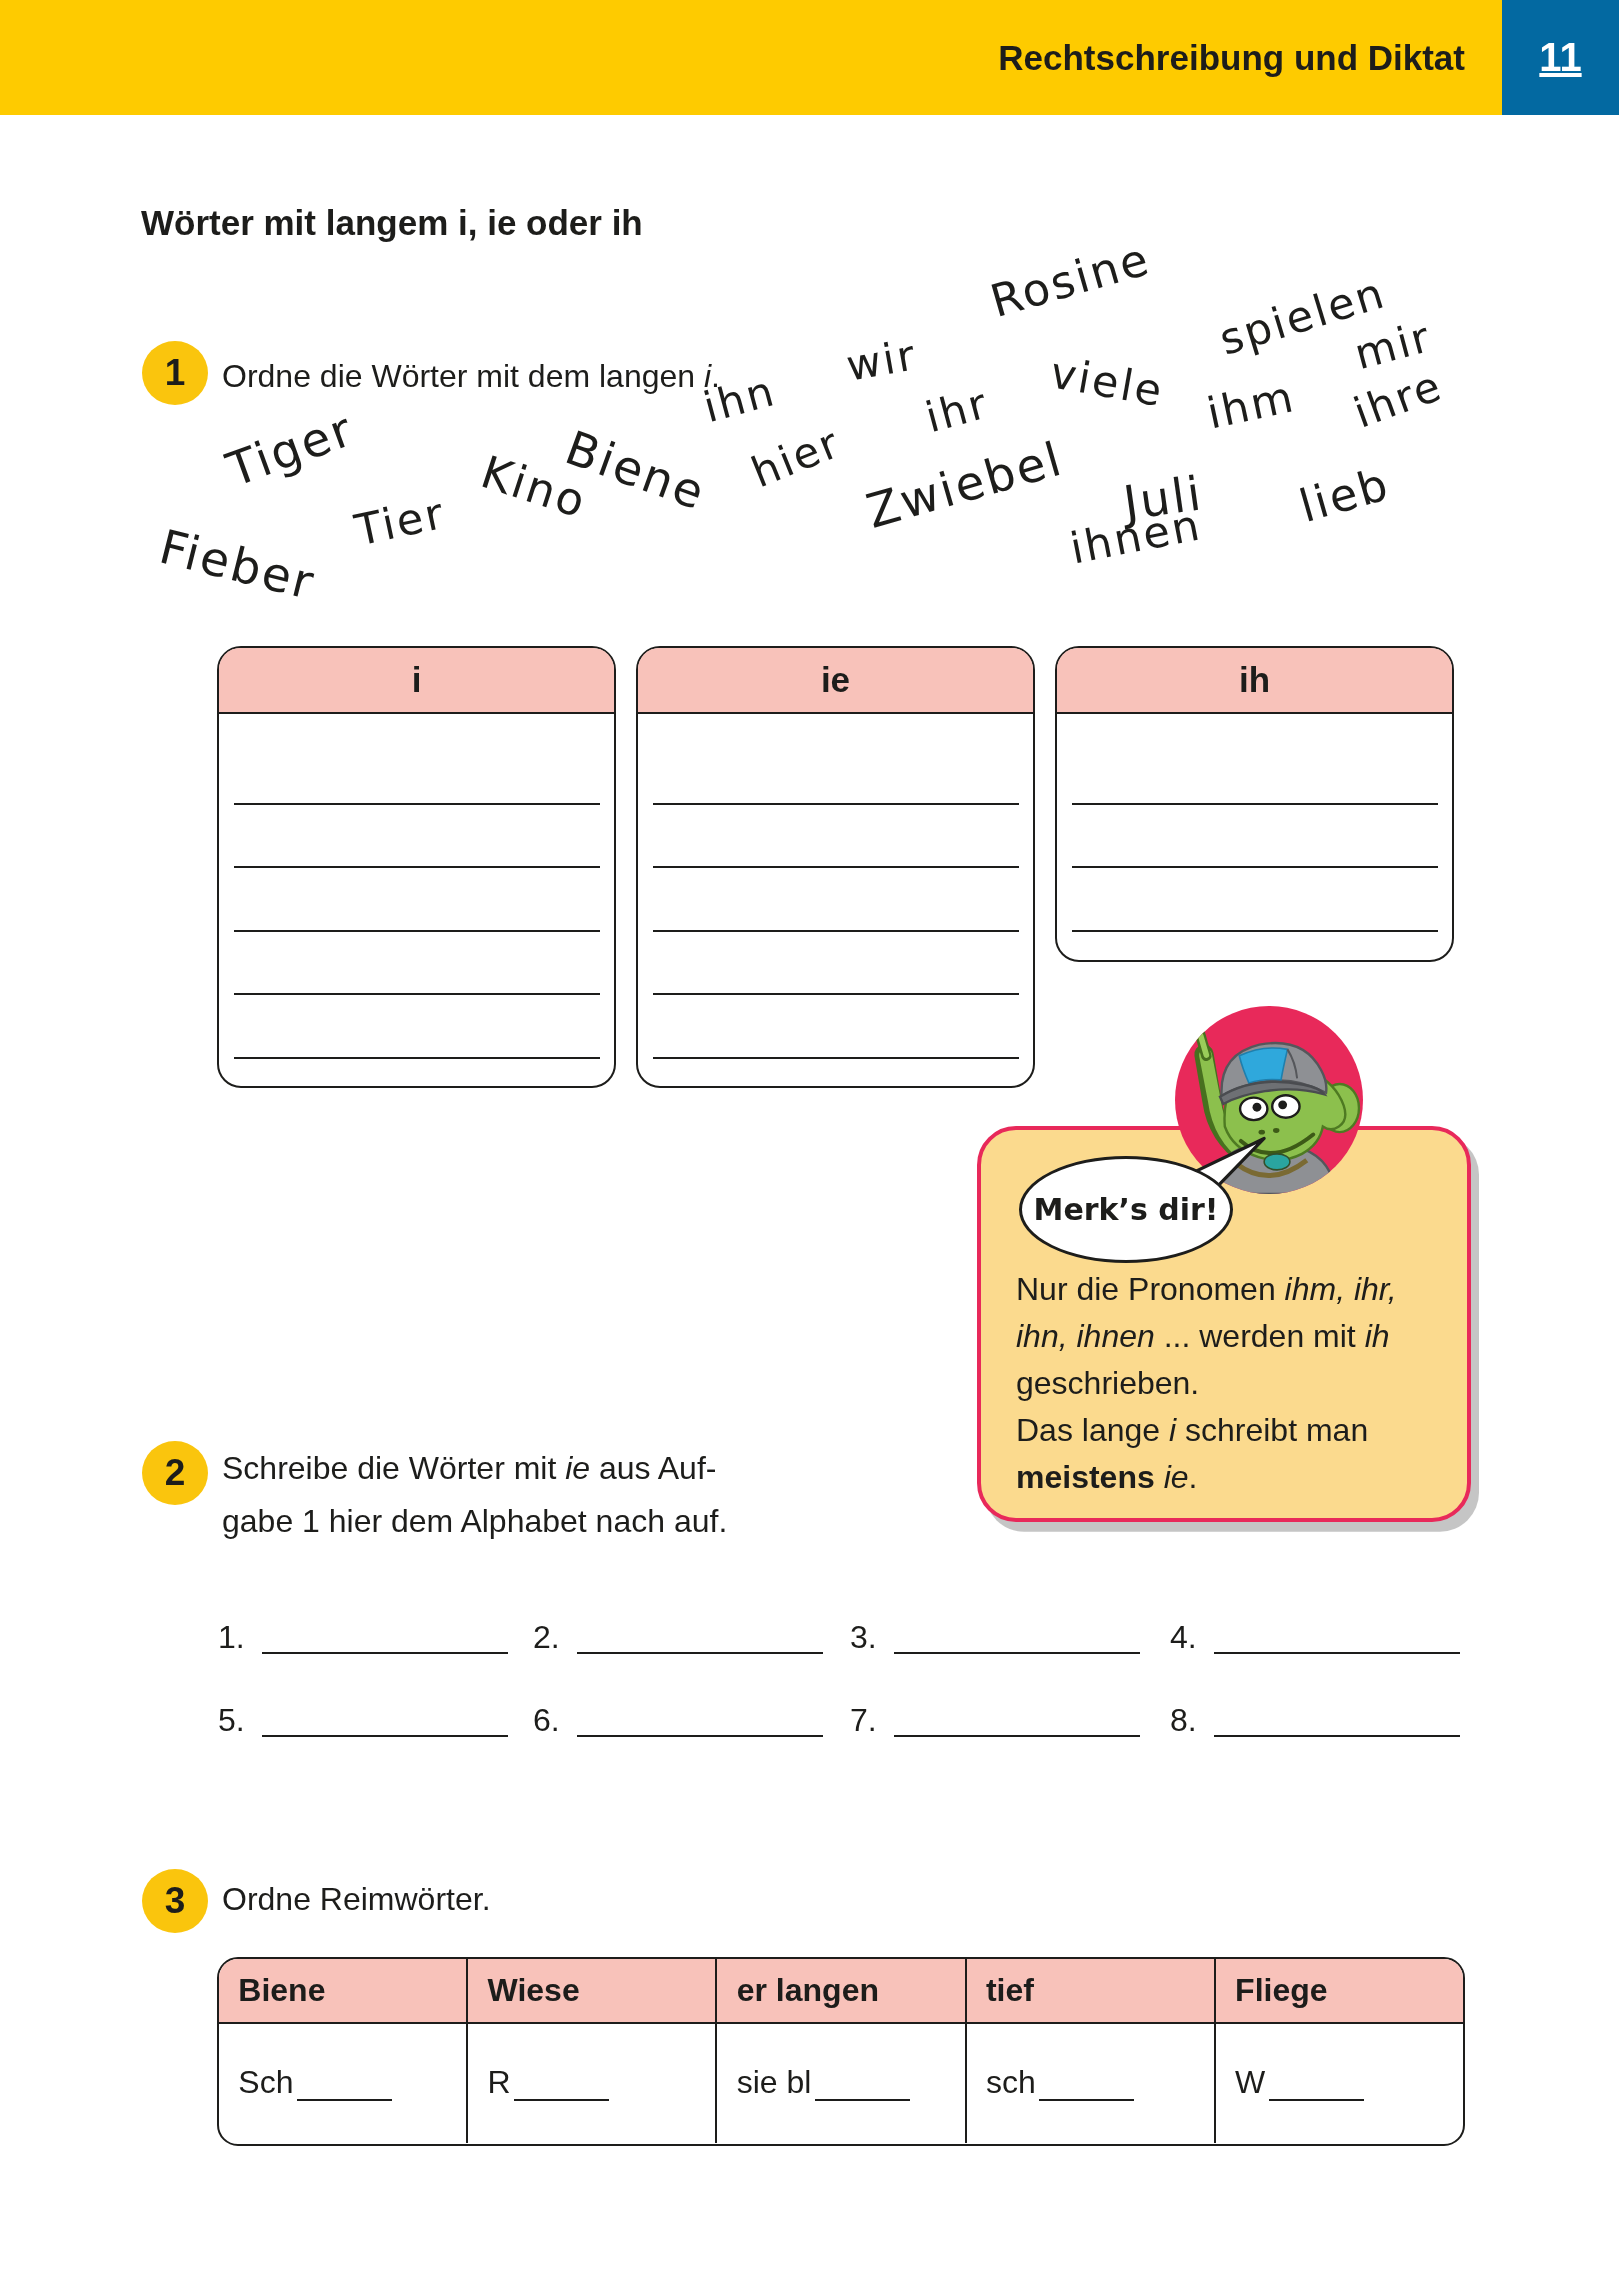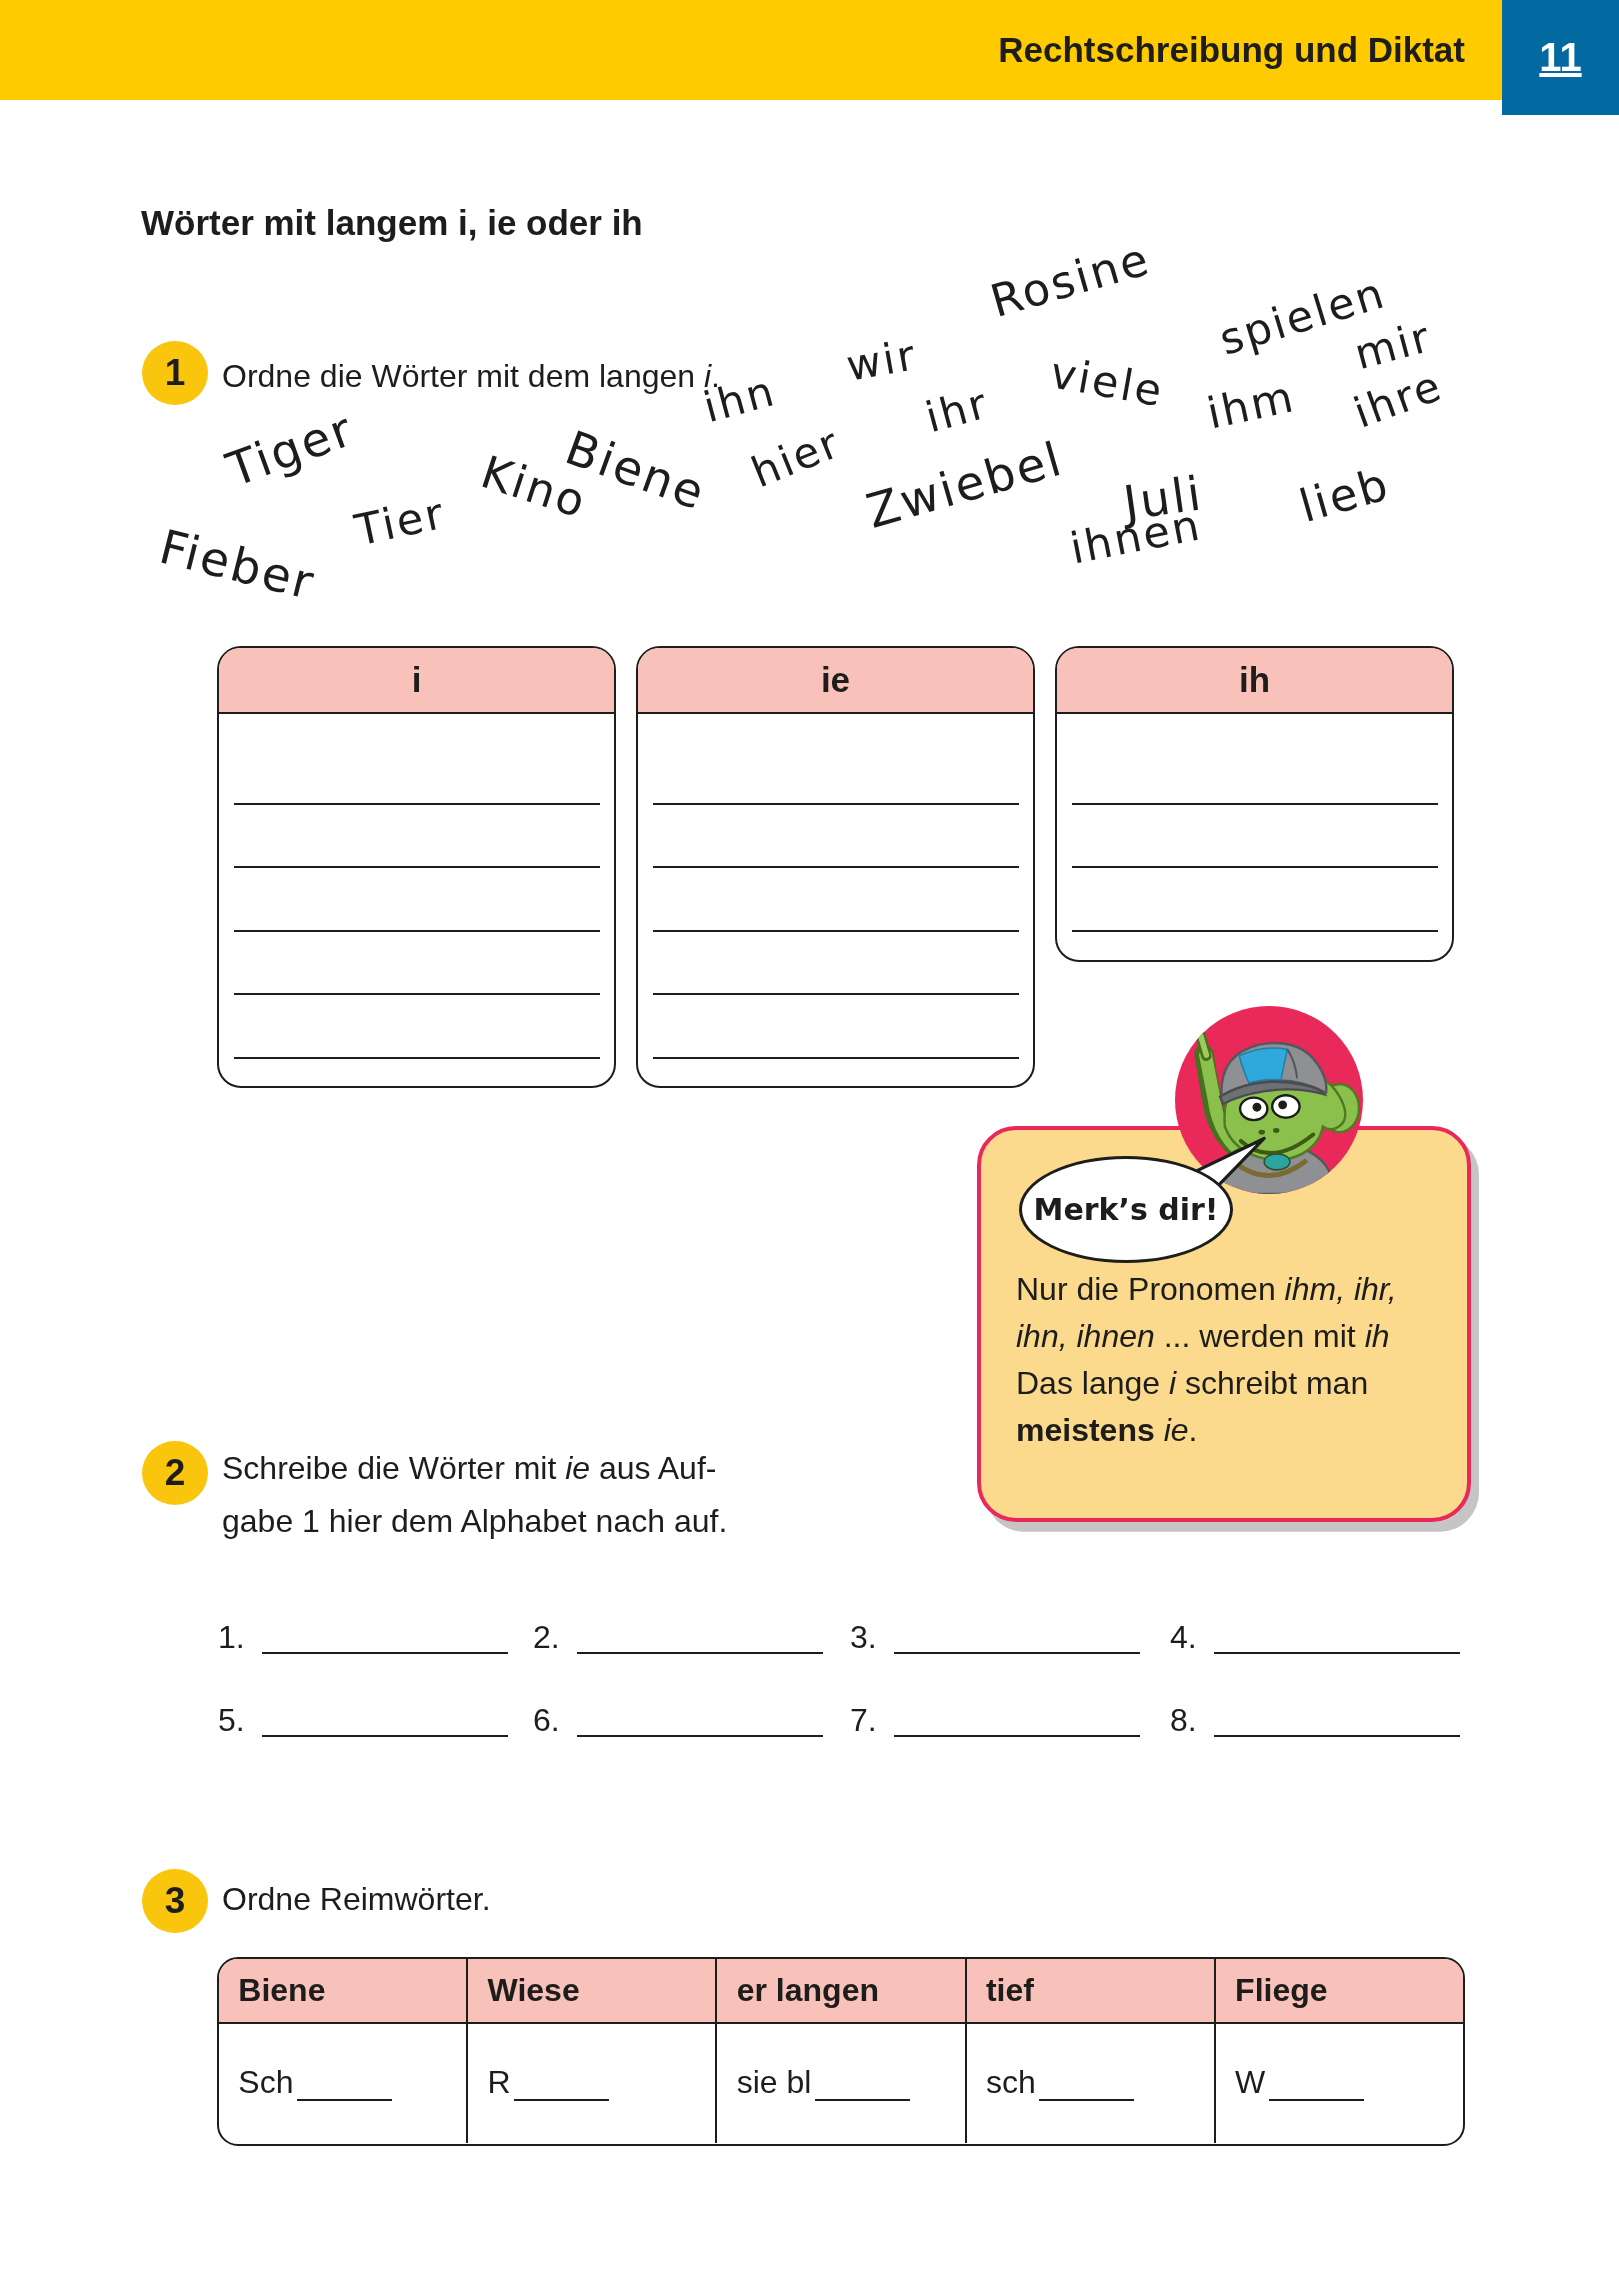--- a/index.html
+++ b/index.html
@@ -2,21 +2,21 @@
 <html lang="de" style="font-size:13px"><head>
 <meta charset="utf-8">
 <style>
   html,body{margin:0;padding:0;background:#ffffff;}
   .page{
     position:relative;width:1619px;height:2284px;background:#ffffff;
     font-family:"Liberation Sans",sans-serif;color:#1D1D1B;overflow:hidden;
   }
   
   .topbar{
-    position:absolute;left:0;top:0;width:1502px;height:100px;background:#FECB00;
+    position:absolute;left:0;top:0;width:1502px;height:115px;background:#FECB00;
     display:flex;align-items:center;justify-content:flex-end;
     padding-right:37px;box-sizing:border-box;font-weight:bold;font-size:35px;
   }
   .pagenum{
     position:absolute;left:1502px;top:0;width:117px;height:115px;background:#0369a1;
     color:#ffffff;display:flex;align-items:center;justify-content:center;
     font-weight:bold;font-size:40px;text-decoration:underline;
   }
   
   .page-title{position:absolute;left:141px;top:203px;margin:0;font-size:35px;font-weight:bold;}
@@ -204,20 +204,21 @@
   <svg class="bubble-tail" viewBox="0 0 130 92">
     <path d="M 14 58 L 118 8 L 50 78 Z" fill="#ffffff" stroke="#1D1D1B" stroke-width="4" stroke-linejoin="round"></path>
   </svg>
   <div class="bubble">
     <span>Merk’s dir!</span>
   </div>
 
   <div class="note-text">
     <div><span>Nur die Pronomen </span><span style="font-style: italic;">ihm, ihr,</span></div>
     <div><span style="font-style: italic;">ihn, ihnen</span><span> ... werden mit </span><span style="font-style: italic;">ih</span></div>
+    <div><span>geschrieben.</span></div>
     <div><span>Das lange </span><span style="font-style: italic;">i</span><span> schreibt man</span></div>
     <div><span style="font-weight: bold; text-align: right;">meistens</span><span> </span><span style="font-style: italic;">ie</span><span>.</span></div>
   </div>
 
   <div class="badge c2">
     <span>2</span>
   </div>
   <p class="instr t2l1"><span>Schreibe die Wörter mit </span><span style="font-style: italic;">ie</span><span> aus Auf-</span></p>
   <p class="instr t2l2"><span>gabe 1 hier dem Alphabet nach auf.</span></p>
 

